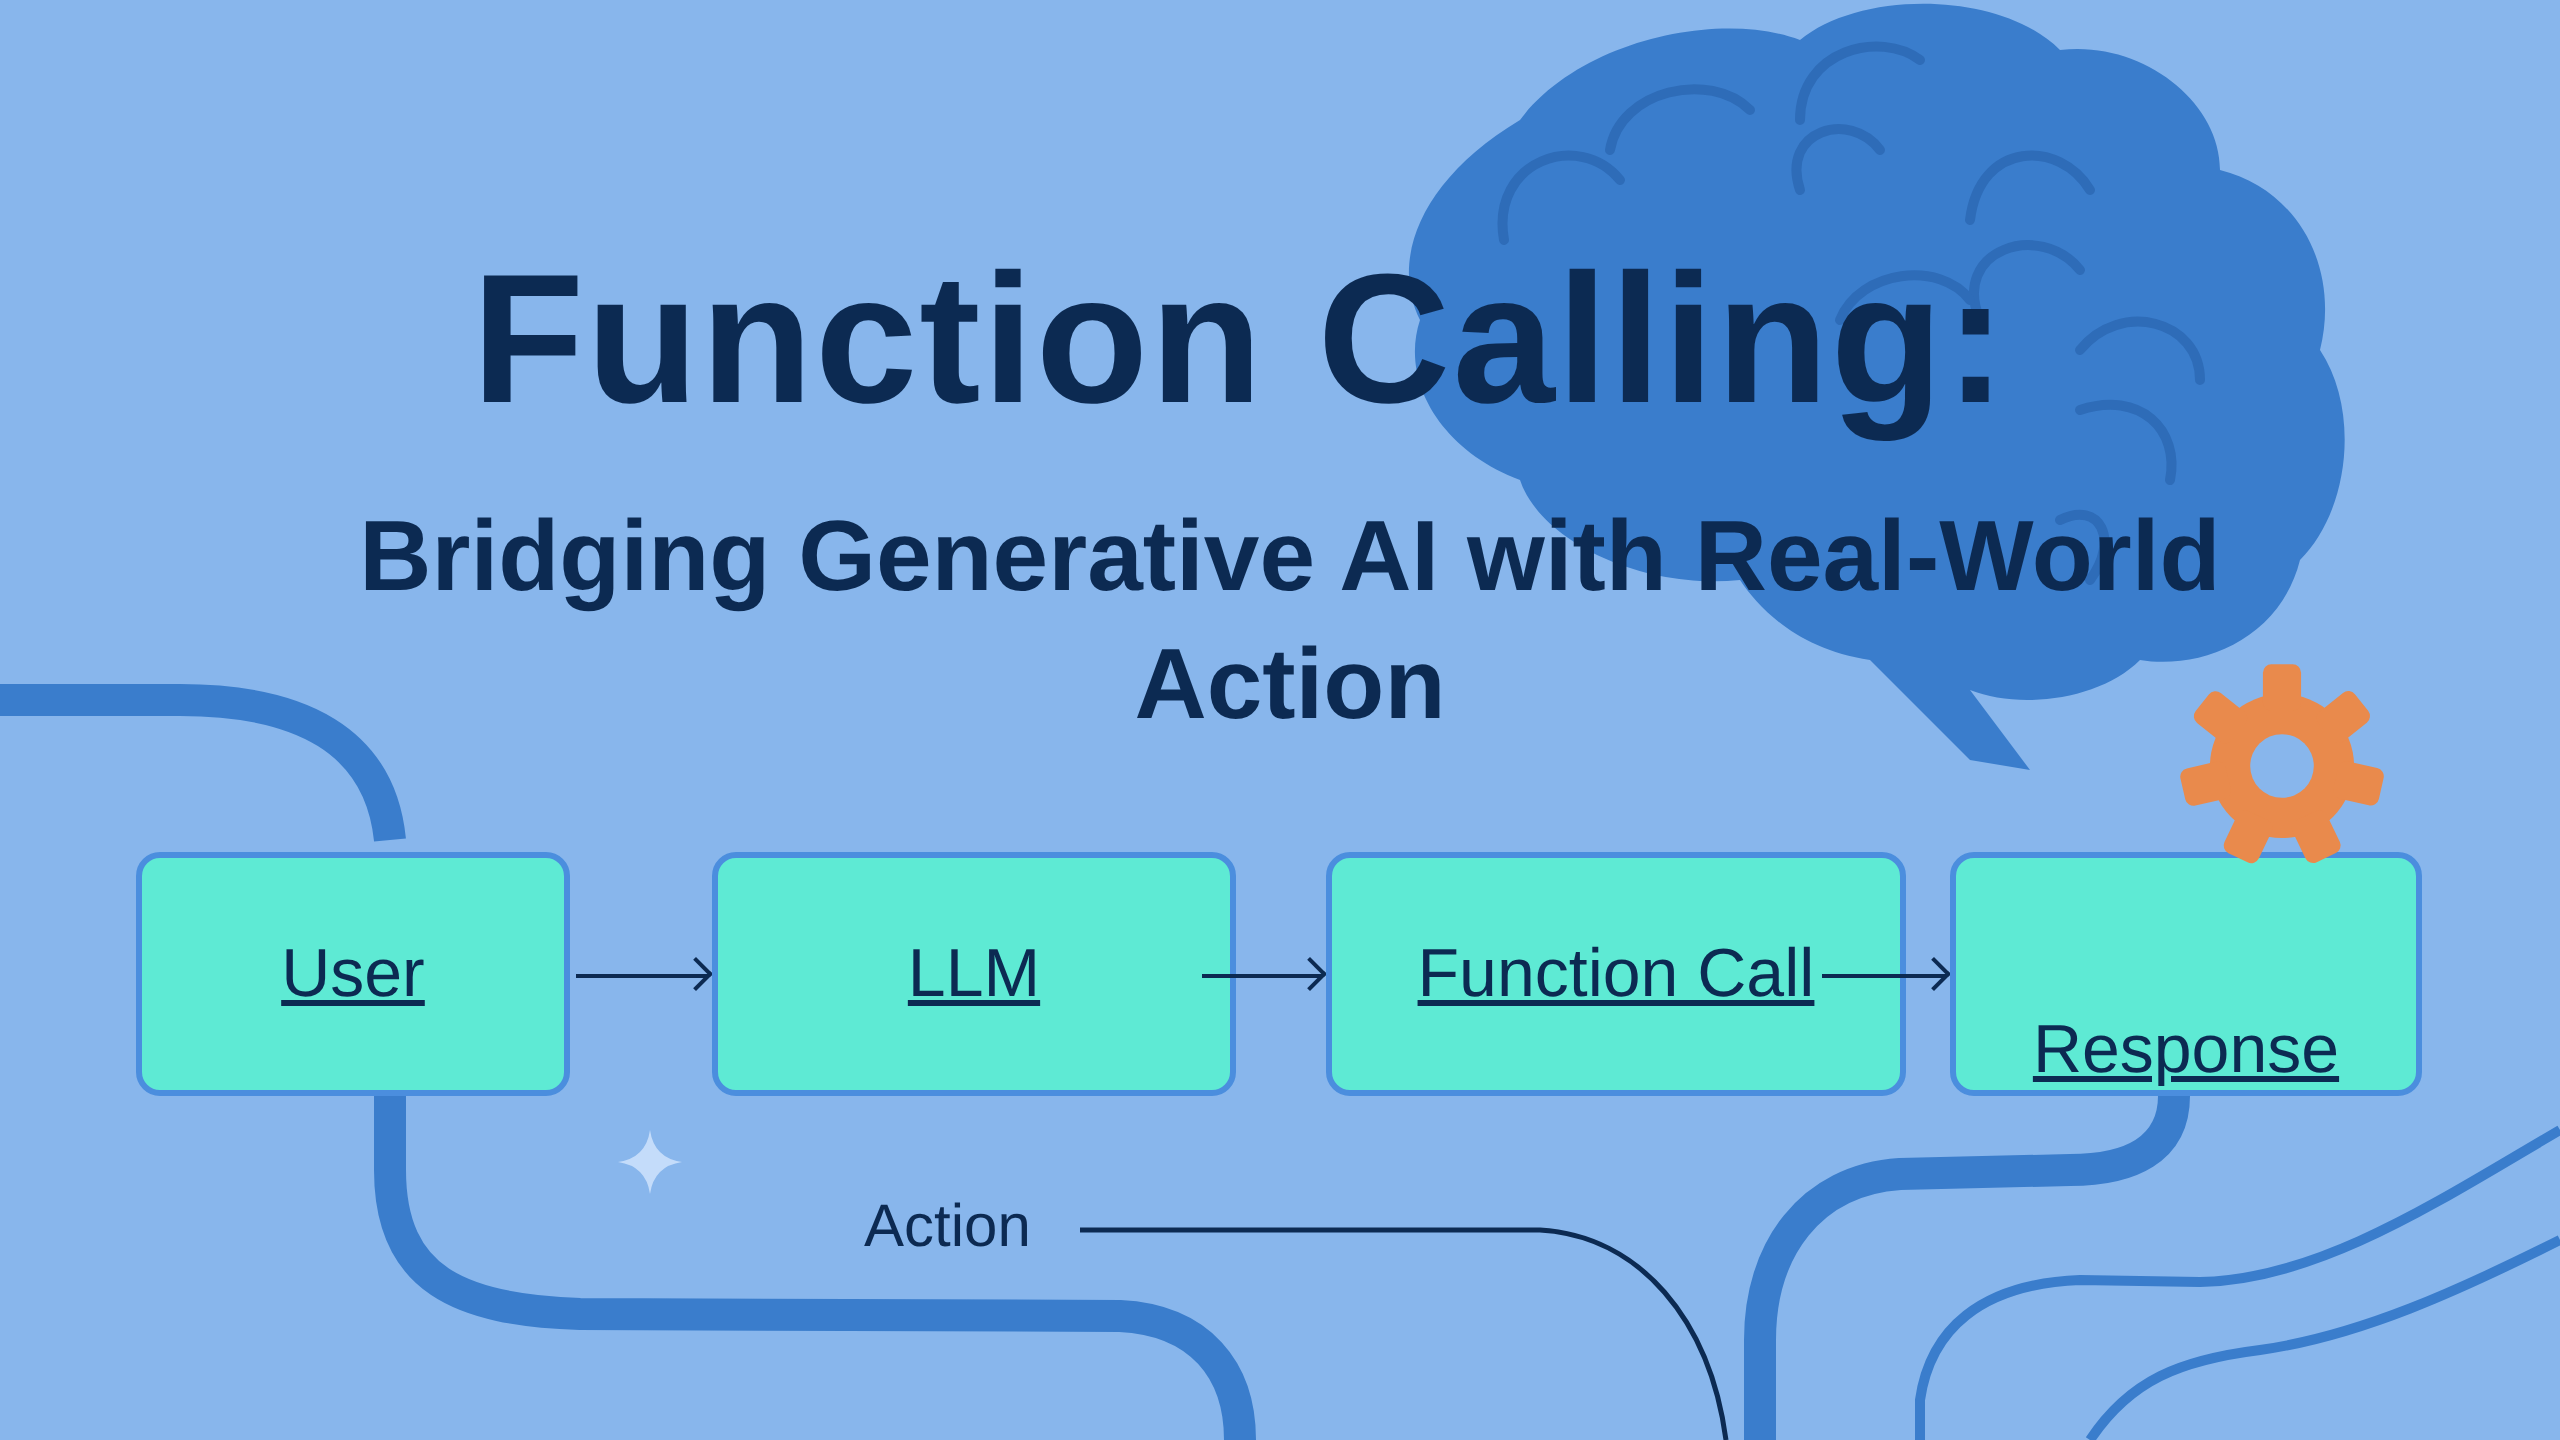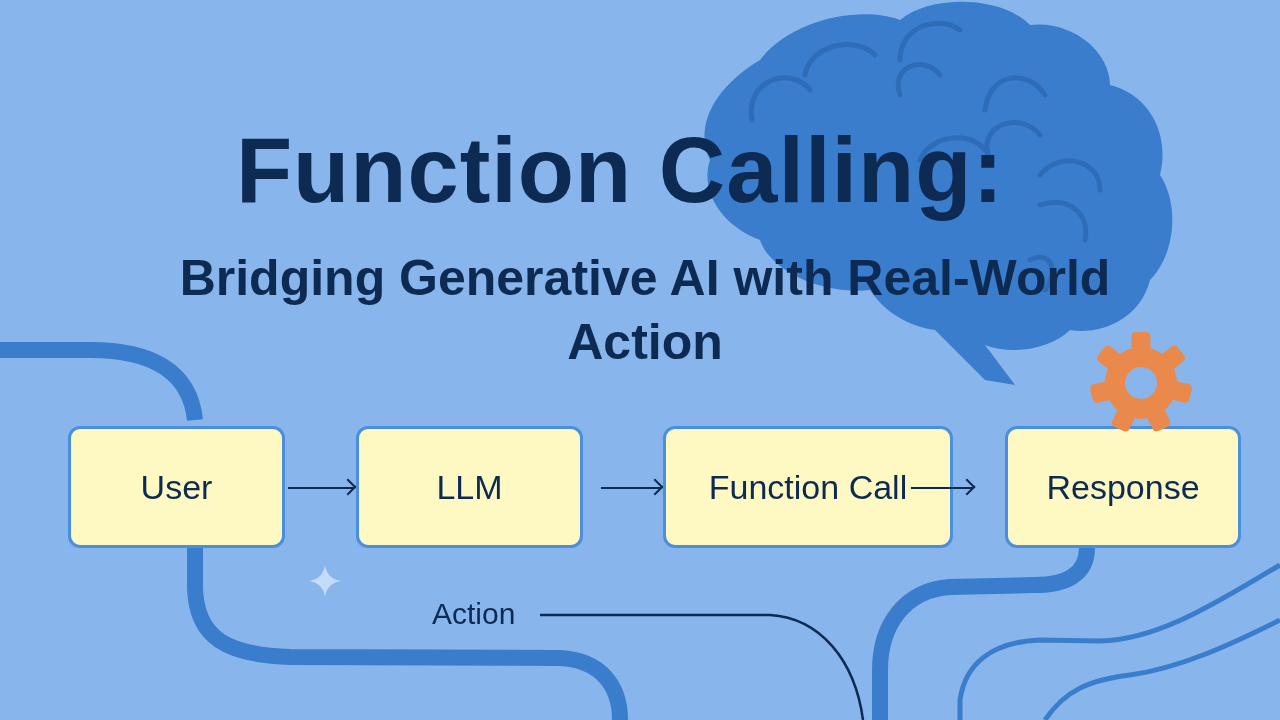--- a/index.html
+++ b/index.html
@@ -2,21 +2,21 @@
 <html><head>
 <meta charset="utf-8">
 <style>
   html, body { margin:0; padding:0; }
   body { width:1280px; height:720px; overflow:hidden; background:#88b6ec; position:relative; font-family:"Liberation Sans", sans-serif; }
   .bg-svg { position:absolute; left:0; top:0; width:1280px; height:720px; }
   .title { position:absolute; left:0; width:1240px; text-align:center; color:#0c2a52; font-weight:bold; margin:0; }
   .title-main { top:118px; font-size:92px; letter-spacing:1px; padding-left:0; left:-20px; width:1280px; }
   .title-sub { top:246px; font-size:50px; line-height:64px; font-weight:bold; left:5px; width:1280px; }
   .title-sub span { display:block; }
-  .node { position:absolute; top:426px; height:122px; background:#fef9c3; border:3px solid #4b8ede; border-radius:12px; box-sizing:border-box; display:flex; align-items:center; justify-content:center; color:#0c2a52; font-size:34px; }
+  .node { position:absolute; top:426px; height:122px; background:#5eead4; border:3px solid #4b8ede; border-radius:12px; box-sizing:border-box; display:flex; align-items:center; justify-content:center; color:#0c2a52; font-size:34px;text-decoration:underline; }
   .arrow { position:absolute; top:487px; height:2px; background:#0c2a52; }
   .arrow::after { content:""; position:absolute; right:0; top:-6px; width:10px; height:10px; border-top:2px solid #0c2a52; border-right:2px solid #0c2a52; transform:rotate(45deg); transform-origin:center; }
   .action-label { position:absolute; left:432px; top:597px; font-size:30px; color:#0c2a52; }
 </style>
 </head>
 <body>
 
 <svg class="bg-svg" viewBox="0 0 1280 720">
 
   <g>
@@ -51,31 +51,31 @@
 <h2 class="title title-sub">
   <span>Bridging Generative AI with Real-World</span>
   <span>Action</span>
 </h2>
 
 <div class="node" style="left:68px;width:217px;">
   <span>User</span>
 </div>
 <div class="arrow" style="left:288px;width:66px;"></div>
 
-<div class="node" style="left:356px;width:227px;">
+<div class="node" style="left:356px;width:262px;">
   <span>LLM</span>
 </div>
 <div class="arrow" style="left:601px;width:60px;"></div>
 
 <div class="node" style="left:663px;width:290px;">
   <span>Function Call</span>
 </div>
 <div class="arrow" style="left:911px;width:62px;"></div>
 
-<div class="node" style="left:1005px;width:236px;">
+<div class="node" style="left:975px;width:236px;align-items:flex-end;">
   <span>Response</span>
 </div>
 
 <svg style="position:absolute;left:1088px;top:330px;width:106px;height:106px;" viewBox="0 0 100 100">
   <g fill="#e98a4c" transform="translate(50,50)">
     <circle r="34"></circle>
     <rect x="-9" y="-48" width="18" height="22" rx="4"></rect>
     <rect x="-9" y="-48" width="18" height="22" rx="4" transform="rotate(51.4)"></rect>
     <rect x="-9" y="-48" width="18" height="22" rx="4" transform="rotate(102.8)"></rect>
     <rect x="-9" y="-48" width="18" height="22" rx="4" transform="rotate(154.2)"></rect>

